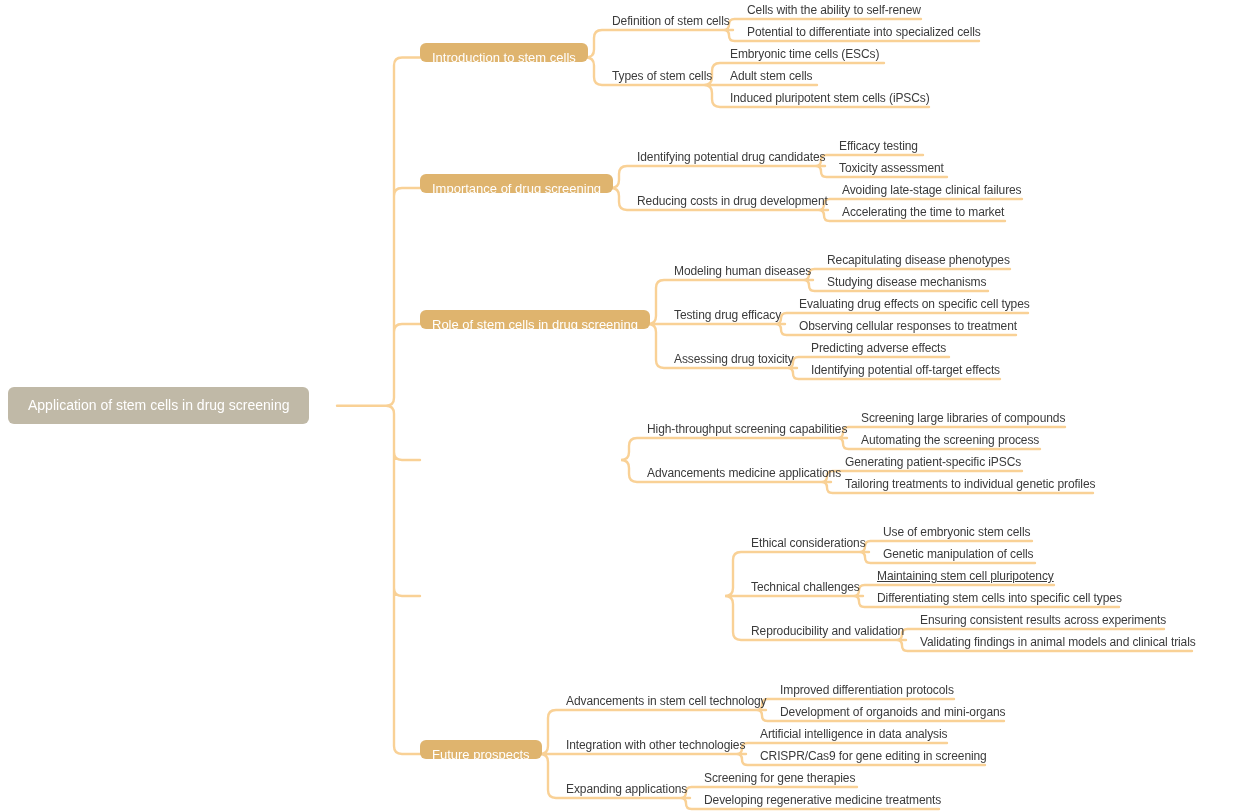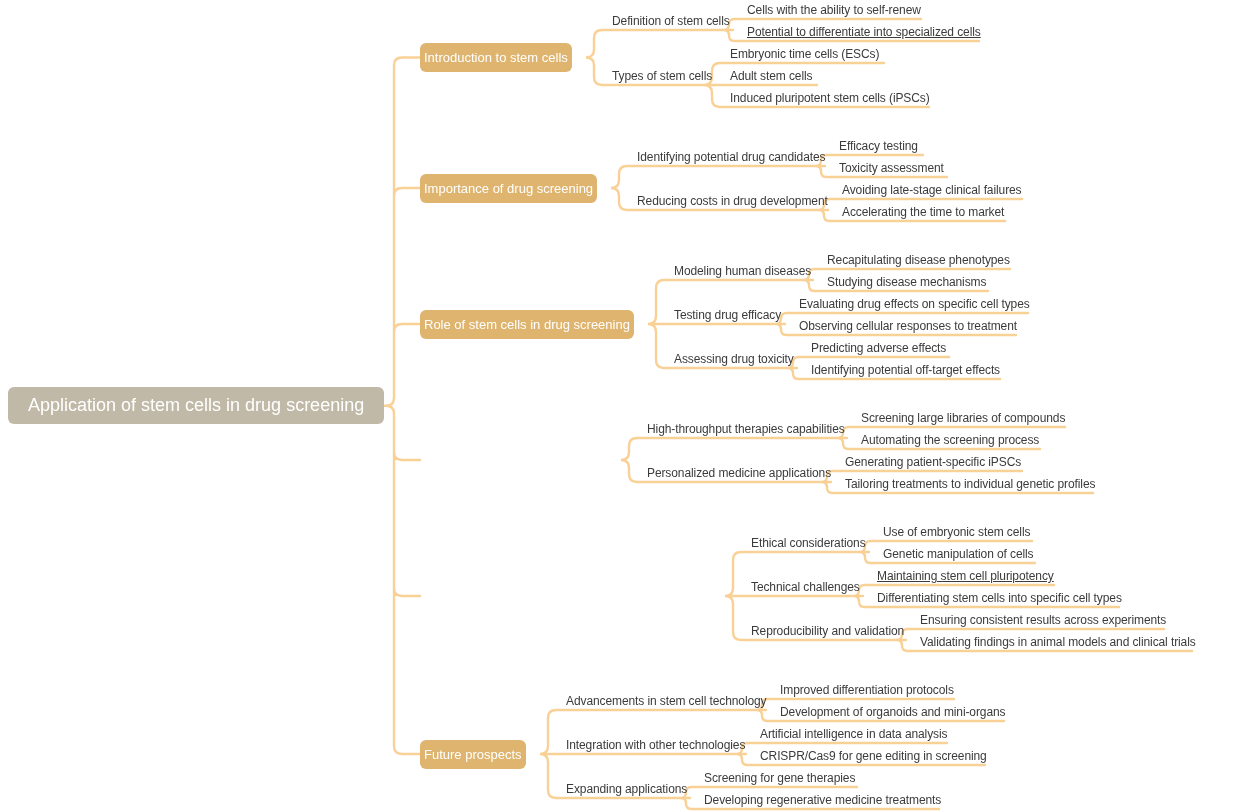--- a/index.html
+++ b/index.html
@@ -10,44 +10,44 @@
     font-family: "Liberation Sans", sans-serif;
     background: var(--bg, #fff);
   }
   #links { position: absolute; left: 0; top: 0; }
   .box {
     position: absolute; color: var(--boxtext, #fff);
     border-radius: 6px; white-space: nowrap; cursor: pointer;
   }
   .root {
     background: var(--rootbox, #C0B9A7);
-    font-size: 18px; line-height: 37px; height: 37px; padding: 0 20px;
+    font-size: 14px; line-height: 37px; height: 37px; padding: 0 20px;
   }
   .branch {
     background: var(--branchbox, #DFB46E);
-    font-size: 13px; line-height: 29px; height: 29px; padding: 0 4px;
+    font-size: 13px; line-height: 29px; height: 19px; padding: 0 12px;
   }
   .txt {
     position: absolute; color: var(--nodetext, #3B3B3B);
     font-size: 12px; line-height: 14px; letter-spacing: -0.1px;
     white-space: nowrap; cursor: pointer;
   }
 </style>
 </head>
 <body>
 
 <div id="stage">
   <svg id="links" width="1240" height="812">
       <path d="M 337 405.75 L 386 405.75 Q 394 405.75 394 397.75 L 394 65.5 Q 394 57.5 402 57.5 L 420 57.5 M 337 405.75 L 386 405.75 Q 394 405.75 394 397.75 L 394 196 Q 394 188 402 188 L 420 188 M 337 405.75 L 386 405.75 Q 394 405.75 394 397.75 L 394 332 Q 394 324 402 324 L 420 324 M 337 405.75 L 386 405.75 Q 394 405.75 394 413.75 L 394 452 Q 394 460 402 460 L 420 460 M 337 405.75 L 386 405.75 Q 394 405.75 394 413.75 L 394 588 Q 394 596 402 596 L 420 596 M 337 405.75 L 386 405.75 Q 394 405.75 394 413.75 L 394 746 Q 394 754 402 754 L 420 754 M 588 57.5 L 586 57.5 Q 594 57.5 594 49.5 L 594 38 Q 594 30 602 30 L 733 30 M 588 57.5 L 586 57.5 Q 594 57.5 594 65.5 L 594 77 Q 594 85 602 85 L 716 85 M 733 30 L 723.5 30 Q 729 30 729 24.5 L 729 24.5 Q 729 19 734.5 19 L 921 19 M 733 30 L 723.5 30 Q 729 30 729 35.5 L 729 35.5 Q 729 41 734.5 41 L 979 41 M 716 85 L 704 85 Q 712 85 712 77 L 712 71 Q 712 63 720 63 L 884 63 M 716 85 L 817 85 M 716 85 L 704 85 Q 712 85 712 93 L 712 99 Q 712 107 720 107 L 929 107 M 613 188 L 611 188 Q 619 188 619 180 L 619 174 Q 619 166 627 166 L 825 166 M 613 188 L 611 188 Q 619 188 619 196 L 619 202 Q 619 210 627 210 L 828 210 M 825 166 L 815.5 166 Q 821 166 821 160.5 L 821 160.5 Q 821 155 826.5 155 L 923 155 M 825 166 L 815.5 166 Q 821 166 821 171.5 L 821 171.5 Q 821 177 826.5 177 L 947 177 M 828 210 L 818.5 210 Q 824 210 824 204.5 L 824 204.5 Q 824 199 829.5 199 L 1022 199 M 828 210 L 818.5 210 Q 824 210 824 215.5 L 824 215.5 Q 824 221 829.5 221 L 1005 221 M 650 324 L 648 324 Q 656 324 656 316 L 656 288 Q 656 280 664 280 L 813 280 M 650 324 L 785 324 M 650 324 L 648 324 Q 656 324 656 332 L 656 360 Q 656 368 664 368 L 797 368 M 813 280 L 803.5 280 Q 809 280 809 274.5 L 809 274.5 Q 809 269 814.5 269 L 1010 269 M 813 280 L 803.5 280 Q 809 280 809 285.5 L 809 285.5 Q 809 291 814.5 291 L 988 291 M 785 324 L 775.5 324 Q 781 324 781 318.5 L 781 318.5 Q 781 313 786.5 313 L 1028 313 M 785 324 L 775.5 324 Q 781 324 781 329.5 L 781 329.5 Q 781 335 786.5 335 L 1016 335 M 797 368 L 787.5 368 Q 793 368 793 362.5 L 793 362.5 Q 793 357 798.5 357 L 949 357 M 797 368 L 787.5 368 Q 793 368 793 373.5 L 793 373.5 Q 793 379 798.5 379 L 1000 379 M 623 460 L 621 460 Q 629 460 629 452 L 629 446 Q 629 438 637 438 L 847 438 M 623 460 L 621 460 Q 629 460 629 468 L 629 474 Q 629 482 637 482 L 831 482 M 847 438 L 837.5 438 Q 843 438 843 432.5 L 843 432.5 Q 843 427 848.5 427 L 1065 427 M 847 438 L 837.5 438 Q 843 438 843 443.5 L 843 443.5 Q 843 449 848.5 449 L 1040 449 M 831 482 L 821.5 482 Q 827 482 827 476.5 L 827 476.5 Q 827 471 832.5 471 L 1022 471 M 831 482 L 821.5 482 Q 827 482 827 487.5 L 827 487.5 Q 827 493 832.5 493 L 1093 493 M 727 596 L 725 596 Q 733 596 733 588 L 733 560 Q 733 552 741 552 L 869 552 M 727 596 L 863 596 M 727 596 L 725 596 Q 733 596 733 604 L 733 632 Q 733 640 741 640 L 906 640 M 869 552 L 859.5 552 Q 865 552 865 546.5 L 865 546.5 Q 865 541 870.5 541 L 1032 541 M 869 552 L 859.5 552 Q 865 552 865 557.5 L 865 557.5 Q 865 563 870.5 563 L 1035 563 M 863 596 L 853.5 596 Q 859 596 859 590.5 L 859 590.5 Q 859 585 864.5 585 L 1054 585 M 863 596 L 853.5 596 Q 859 596 859 601.5 L 859 601.5 Q 859 607 864.5 607 L 1119 607 M 906 640 L 896.5 640 Q 902 640 902 634.5 L 902 634.5 Q 902 629 907.5 629 L 1164 629 M 906 640 L 896.5 640 Q 902 640 902 645.5 L 902 645.5 Q 902 651 907.5 651 L 1192 651 M 542 754 L 540 754 Q 548 754 548 746 L 548 718 Q 548 710 556 710 L 766 710 M 542 754 L 746 754 M 542 754 L 540 754 Q 548 754 548 762 L 548 790 Q 548 798 556 798 L 690 798 M 766 710 L 756.5 710 Q 762 710 762 704.5 L 762 704.5 Q 762 699 767.5 699 L 954 699 M 766 710 L 756.5 710 Q 762 710 762 715.5 L 762 715.5 Q 762 721 767.5 721 L 1004 721 M 746 754 L 736.5 754 Q 742 754 742 748.5 L 742 748.5 Q 742 743 747.5 743 L 947 743 M 746 754 L 736.5 754 Q 742 754 742 759.5 L 742 759.5 Q 742 765 747.5 765 L 985 765 M 690 798 L 680.5 798 Q 686 798 686 792.5 L 686 792.5 Q 686 787 691.5 787 L 857 787 M 690 798 L 680.5 798 Q 686 798 686 803.5 L 686 803.5 Q 686 809 691.5 809 L 939 809" fill="none" stroke="#F9D196" stroke-width="2.4" stroke-linecap="round"></path>
     </svg>
 <div class="box root" style="left: 8px; top: 387.25px;">Application of stem cells in drug screening</div>
     <div class="box branch" style="left: 420px; top: 43px;">Introduction to stem cells</div>
     <div class="txt lvl2" style="left: 612px; top: 14px;">Definition of stem cells</div>
     <div class="txt leaf" style="left: 747px; top: 3px;">Cells with the ability to self-renew</div>
-    <div class="txt leaf" style="left: 747px; top: 25px; text-decoration: underline;">Potential to differentiate into specialized cells</div>
+    <div class="txt leaf" style="left: 747px; top: 25px;">Potential to differentiate into specialized cells</div>
     <div class="txt lvl2" style="left: 612px; top: 69px;">Types of stem cells</div>
     <div class="txt leaf" style="left: 730px; top: 47px;">Embryonic time cells (ESCs)</div>
     <div class="txt leaf" style="left: 730px; top: 69px;">Adult stem cells</div>
     <div class="txt leaf" style="left: 730px; top: 91px;">Induced pluripotent stem cells (iPSCs)</div>
     <div class="box branch" style="left: 420px; top: 173.5px;">Importance of drug screening</div>
     <div class="txt lvl2" style="left: 637px; top: 150px;">Identifying potential drug candidates</div>
     <div class="txt leaf" style="left: 839px; top: 139px;">Efficacy testing</div>
     <div class="txt leaf" style="left: 839px; top: 161px;">Toxicity assessment</div>
     <div class="txt lvl2" style="left: 637px; top: 194px;">Reducing costs in drug development</div>
     <div class="txt leaf" style="left: 842px; top: 183px;">Avoiding late-stage clinical failures</div>
@@ -55,24 +55,24 @@
     <div class="box branch" style="left: 420px; top: 309.5px; border-radius: 6px;">Role of stem cells in drug screening</div>
     <div class="txt lvl2" style="left: 674px; top: 264px;">Modeling human diseases</div>
     <div class="txt leaf" style="left: 827px; top: 253px;">Recapitulating disease phenotypes</div>
     <div class="txt leaf" style="left: 827px; top: 275px;">Studying disease mechanisms</div>
     <div class="txt lvl2" style="left: 674px; top: 308px;">Testing drug efficacy</div>
     <div class="txt leaf" style="left: 799px; top: 297px;">Evaluating drug effects on specific cell types</div>
     <div class="txt leaf" style="left: 799px; top: 319px;">Observing cellular responses to treatment</div>
     <div class="txt lvl2" style="left: 674px; top: 352px;">Assessing drug toxicity</div>
     <div class="txt leaf" style="left: 811px; top: 341px;">Predicting adverse effects</div>
     <div class="txt leaf" style="left: 811px; top: 363px;">Identifying potential off-target effects</div>
-    <div class="txt lvl2" style="left: 647px; top: 422px;">High-throughput therapies capabilities</div>
+    <div class="txt lvl2" style="left: 647px; top: 422px;">High-throughput screening capabilities</div>
     <div class="txt leaf" style="left: 861px; top: 411px;">Screening large libraries of compounds</div>
     <div class="txt leaf" style="left: 861px; top: 433px;">Automating the screening process</div>
-    <div class="txt lvl2" style="left: 647px; top: 466px;">Personalized medicine applications</div>
+    <div class="txt lvl2" style="left: 647px; top: 466px;">Advancements medicine applications</div>
     <div class="txt leaf" style="left: 845px; top: 455px;">Generating patient-specific iPSCs</div>
     <div class="txt leaf" style="left: 845px; top: 477px;">Tailoring treatments to individual genetic profiles</div>
     <div class="txt lvl2" style="left: 751px; top: 536px;">Ethical considerations</div>
     <div class="txt leaf" style="left: 883px; top: 525px;">Use of embryonic stem cells</div>
     <div class="txt leaf" style="left: 883px; top: 547px;">Genetic manipulation of cells</div>
     <div class="txt lvl2" style="left: 751px; top: 580px;">Technical challenges</div>
     <div class="txt leaf" style="left: 877px; top: 569px; text-decoration: underline;">Maintaining stem cell pluripotency</div>
     <div class="txt leaf" style="left: 877px; top: 591px;">Differentiating stem cells into specific cell types</div>
     <div class="txt lvl2" style="left: 751px; top: 624px;">Reproducibility and validation</div>
     <div class="txt leaf" style="left: 920px; top: 613px;">Ensuring consistent results across experiments</div>

